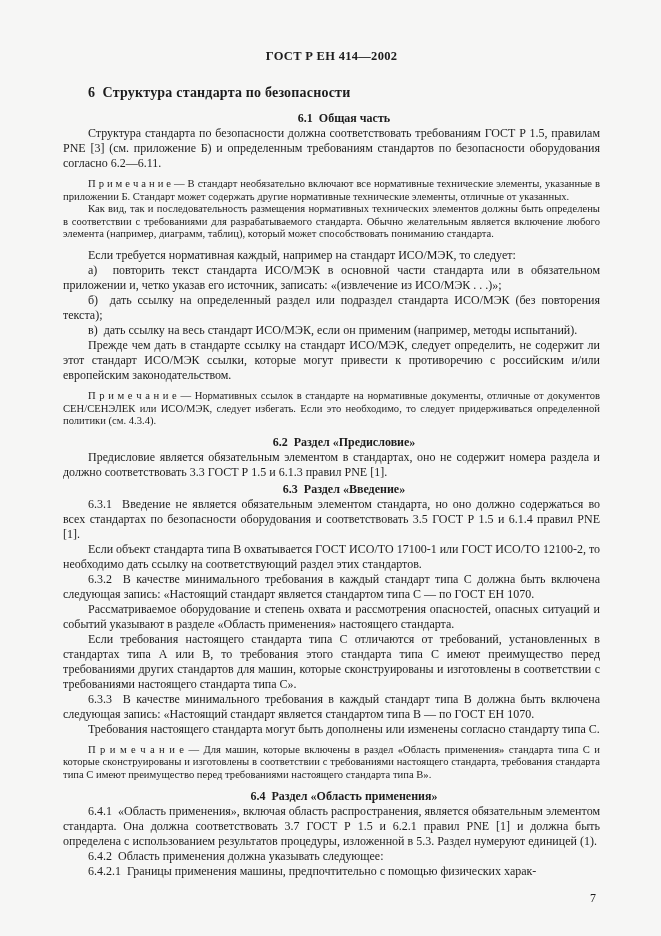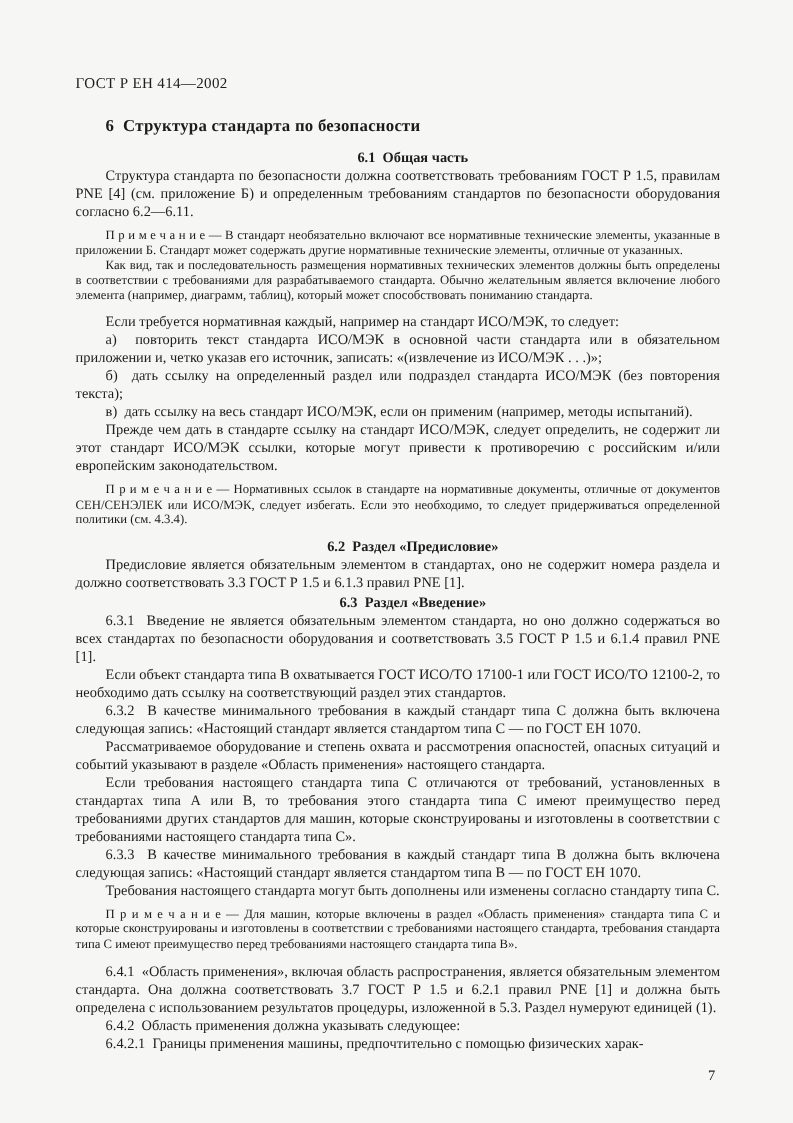--- a/index.html
+++ b/index.html
@@ -12,26 +12,26 @@
     width: 661px;
     height: 936px;
     box-sizing: border-box;
     background: #f6f6f5;
     color: #1c1c1c;
     font-family: "Liberation Serif", "DejaVu Serif", serif;
     padding: 46px 61px 0 63px;
     overflow: hidden;
   }
   .running-header {
-    text-align: left;
-    font-weight: normal;
+    text-align: center;
+    font-weight: bold;
     font-size: 12.5px;
     line-height: 14px;
     letter-spacing: 0.3px;
-    margin: 16px 0 21px 0;
+    margin: 3px 0 21px 0;
   }
   .doc-body { width: 537px; }
   .h1 {
     font-size: 14px;
     font-weight: bold;
     line-height: 17px;
     padding-left: 25px;
     margin: 0 0 10px 0;
     letter-spacing: 0.2px;
   }
@@ -71,40 +71,41 @@
 </head>
 <body>
 
 <div class="page">
 
   <div class="running-header">ГОСТ Р ЕН 414—2002</div>
 
   <div class="doc-body">
     <div class="h1">6&nbsp; Структура стандарта по безопасности</div>
     <div class="h2">6.1&nbsp; Общая часть</div>
-    <p class="p">Структура стандарта по безопасности должна соответствовать требованиям ГОСТ Р 1.5, правилам PNE [4] (см. приложение Б) и определенным требованиям стандартов по безопасности оборудования согласно 6.2—6.11.</p>
+    <p class="p">Структура стандарта по безопасности должна соответствовать требованиям ГОСТ Р 1.5, правилам PNE [3] (см. приложение Б) и определенным требованиям стандартов по безопасности оборудования согласно 6.2—6.11.</p>
     <p class="note">П р и м е ч а н и е — В стандарт необязательно включают все нормативные технические элементы, указанные в приложении Б. Стандарт может содержать другие нормативные технические элементы, отличные от указанных.</p>
     <p class="note-cont">Как вид, так и последовательность размещения нормативных технических элементов должны быть определены в соответствии с требованиями для разрабатываемого стандарта. Обычно желательным является включение любого элемента (например, диаграмм, таблиц), который может способствовать пониманию стандарта.</p>
     <p class="p">Если требуется нормативная каждый, например на стандарт ИСО/МЭК, то следует:</p>
     <p class="p">а)&nbsp; повторить текст стандарта ИСО/МЭК в основной части стандарта или в обязательном приложении и, четко указав его источник, записать: «(извлечение из ИСО/МЭК . . .)»;</p>
     <p class="p">б)&nbsp; дать ссылку на определенный раздел или подраздел стандарта ИСО/МЭК (без повторения текста);</p>
     <p class="p">в)&nbsp; дать ссылку на весь стандарт ИСО/МЭК, если он применим (например, методы испытаний).</p>
     <p class="p">Прежде чем дать в стандарте ссылку на стандарт ИСО/МЭК, следует определить, не содержит ли этот стандарт ИСО/МЭК ссылки, которые могут привести к противоречию с российским и/или европейским законодательством.</p>
     <p class="note">П р и м е ч а н и е — Нормативных ссылок в стандарте на нормативные документы, отличные от документов СЕН/СЕНЭЛЕК или ИСО/МЭК, следует избегать. Если это необходимо, то следует придерживаться определенной политики (см. 4.3.4).</p>
     <div class="h2">6.2&nbsp; Раздел «Предисловие»</div>
     <p class="p">Предисловие является обязательным элементом в стандартах, оно не содержит номера раздела и должно соответствовать 3.3 ГОСТ Р 1.5 и 6.1.3 правил PNE [1].</p>
     <div class="h2">6.3&nbsp; Раздел «Введение»</div>
     <p class="p">6.3.1&nbsp; Введение не является обязательным элементом стандарта, но оно должно содержаться во всех стандартах по безопасности оборудования и соответствовать 3.5 ГОСТ Р 1.5 и 6.1.4 правил PNE [1].</p>
     <p class="p">Если объект стандарта типа В охватывается ГОСТ ИСО/ТО 17100-1 или ГОСТ ИСО/ТО 12100-2, то необходимо дать ссылку на соответствующий раздел этих стандартов.</p>
     <p class="p">6.3.2&nbsp; В качестве минимального требования в каждый стандарт типа С должна быть включена следующая запись: «Настоящий стандарт является стандартом типа С — по ГОСТ ЕН 1070.</p>
     <p class="p">Рассматриваемое оборудование и степень охвата и рассмотрения опасностей, опасных ситуаций и событий указывают в разделе «Область применения» настоящего стандарта.</p>
     <p class="p">Если требования настоящего стандарта типа С отличаются от требований, установленных в стандартах типа А или В, то требования этого стандарта типа С имеют преимущество перед требованиями других стандартов для машин, которые сконструированы и изготовлены в соответствии с требованиями настоящего стандарта типа С».</p>
     <p class="p">6.3.3&nbsp; В качестве минимального требования в каждый стандарт типа В должна быть включена следующая запись: «Настоящий стандарт является стандартом типа В — по ГОСТ ЕН 1070.</p>
     <p class="p">Требования настоящего стандарта могут быть дополнены или изменены согласно стандарту типа С.</p>
     <p class="note">П р и м е ч а н и е — Для машин, которые включены в раздел «Область применения» стандарта типа С и которые сконструированы и изготовлены в соответствии с требованиями настоящего стандарта, требования стандарта типа С имеют преимущество перед требованиями настоящего стандарта типа В».</p>
+    <div class="h2">6.4&nbsp; Раздел «Область применения»</div>
     <p class="p">6.4.1&nbsp; «Область применения», включая область распространения, является обязательным элементом стандарта. Она должна соответствовать 3.7 ГОСТ Р 1.5 и 6.2.1 правил PNE [1] и должна быть определена с использованием результатов процедуры, изложенной в 5.3. Раздел нумеруют единицей (1).</p>
     <p class="p">6.4.2&nbsp; Область применения должна указывать следующее:</p>
     <p class="p">6.4.2.1&nbsp; Границы применения машины, предпочтительно с помощью физических харак-</p>
   </div>
 
   <div class="page-number">7</div>
 
 </div>
 
 </body></html>

